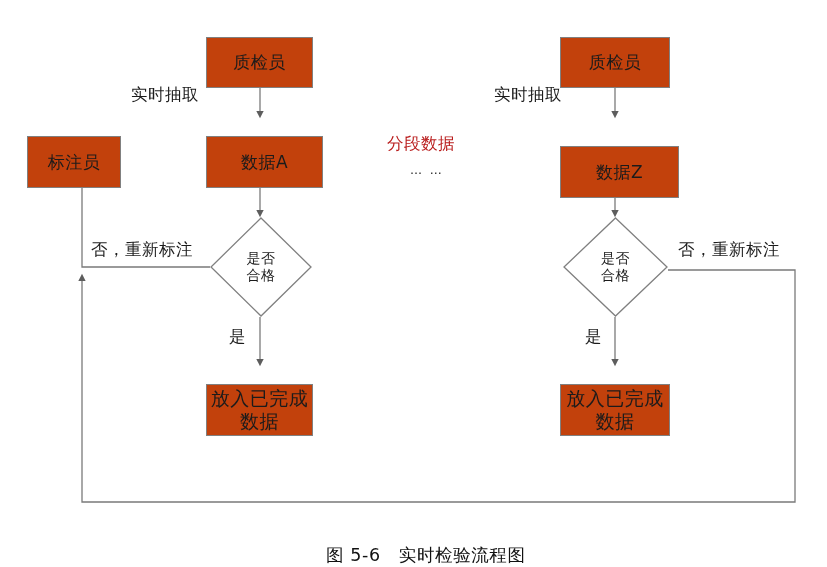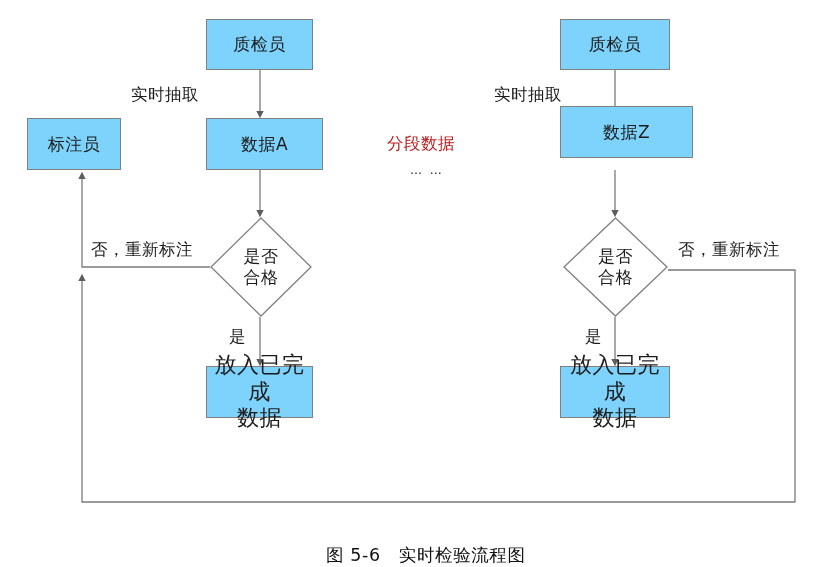--- a/index.html
+++ b/index.html
@@ -17,32 +17,33 @@
     width: 827px;
     height: 567px;
     background: #ffffff;
     overflow: hidden;
   }
   
   .node {
     position: absolute;
     box-sizing: border-box;
     border: 1px solid #808080;
-    background: #7dd3fc;
+    background: #c2410c;
     display: flex;
     align-items: center;
     justify-content: center;
     text-align: center;
     font-size: 17px;
     line-height: 1.22;
     color: #1b1b1b;
     letter-spacing: 0.5px;
     white-space: pre-line;
+    margin-top: 18px;
   }
-  .node.twoline { font-size: 22px; }
+  .node.twoline { font-size: 19px; }
 
   
   .diamond-wrap {
     position: absolute;
   }
   .diamond-wrap svg {
     position: absolute;
     left: 0;
     top: 0;
     overflow: visible;
@@ -50,21 +51,21 @@
   .diamond-label {
     position: absolute;
     left: 0;
     top: 0;
     width: 100%;
     height: 100%;
     display: flex;
     flex-direction: column;
     align-items: center;
     justify-content: center;
-    font-size: 17px;
+    font-size: 14px;
     line-height: 1.22;
     color: #1b1b1b;
     letter-spacing: 0.5px;
     white-space: pre-line;
     text-align: center;
   }
 
   
   .edge-label {
     position: absolute;
@@ -162,21 +163,21 @@
 
   <div class="edge-label" style="left:229px; top:327px;">是</div>
 
   <div class="edge-label" style="left:91px; top:240px;">否，重新标注</div>
 
   <div class="mid-note" style="left:387px; top:133px;">分段数据</div>
   <div class="mid-dots" style="left:410px; top:163px;">… …</div>
 
   <div class="node" style="left:560px; top:19px; width:110px; height:51px;">质检员</div>
 
-  <div class="node" style="left:560px; top:106px; width:133px; height:52px;">数据Z</div>
+  <div class="node" style="left:560px; top:128px; width:119px; height:52px;">数据Z</div>
 
   <div class="diamond-wrap" style="left:563px; top:217px; width:105px; height:100px;">
     <svg width="105" height="100" viewBox="0 0 105 100" xmlns="http://www.w3.org/2000/svg">
       <polygon points="52.5,1 104,50 52.5,99 1,50" fill="#ffffff" stroke="#808080" stroke-width="1.3"></polygon>
     </svg>
     <div class="diamond-label">是否
 合格</div>
   </div>
 
   <div class="node twoline" style="left:560px; top:366px; width:110px; height:52px;">放入已完成

